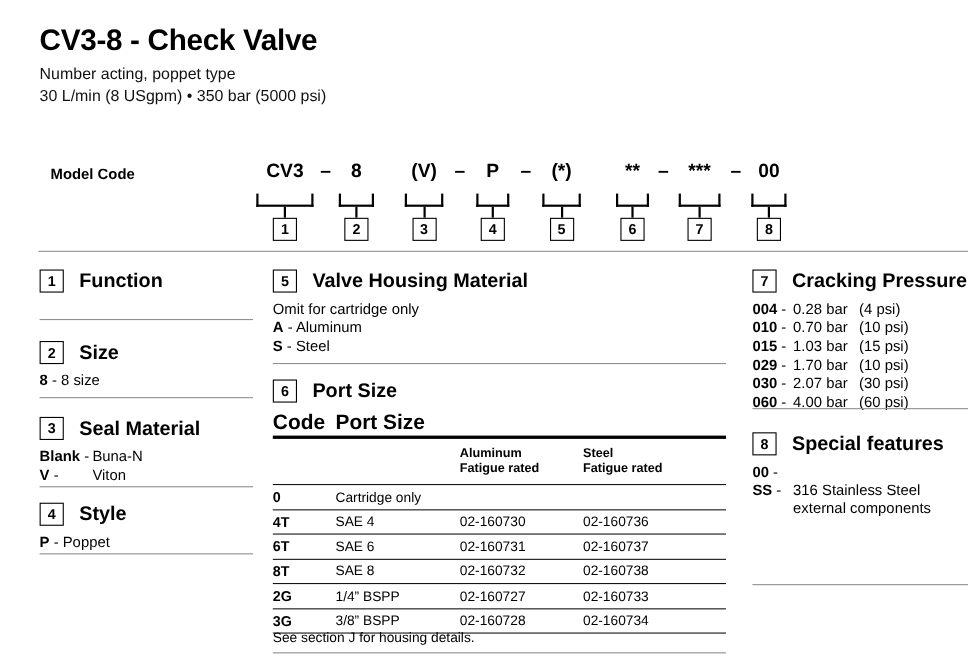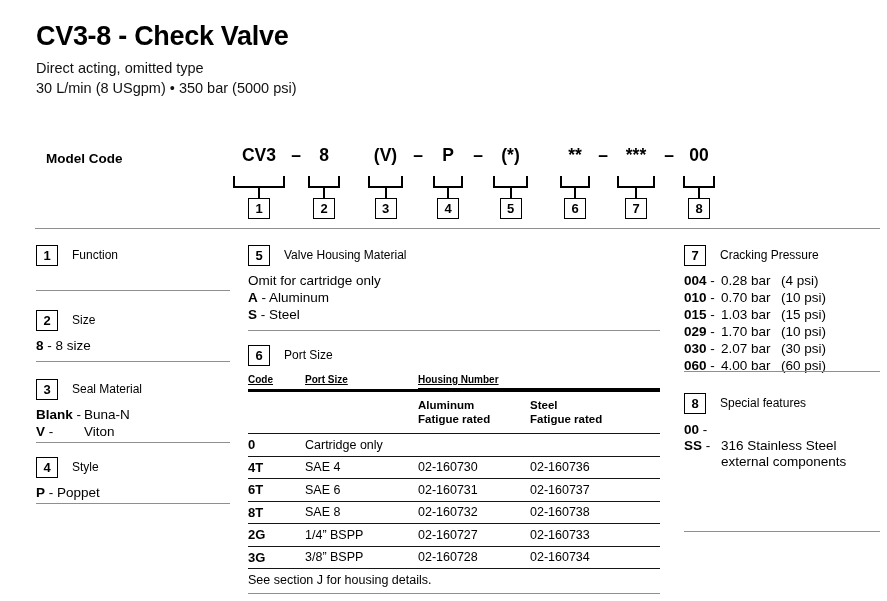--- a/index.html
+++ b/index.html
@@ -39,55 +39,55 @@
   .mc-seg .numbox { margin: 0 auto; }
 
   .divider { position: absolute; height: 1px; background: #8f8f8f; }
 
   
   .col { position: absolute; top: 240px; height: 361px; }
   .col .divider { left: 0; right: 0; }
 
   .sec { position: absolute; left: 0; right: 0; }
   .sec-head { display: flex; align-items: center; gap: 14px; height: 22px; }
-  .sec-title { font-weight: 400; font-size: 12px; white-space: nowrap; }
+  .sec-title { font-weight: 700; font-size: 18px; white-space: nowrap; }
   .sec-body { margin-top: 6px; }
   .body-line { font-size: 13.5px; line-height: 17px; white-space: nowrap; }
   .body-line b { font-size: 13.5px; }
 
   
   .pair-grid { display: grid; grid-template-columns: 48px auto; }
   .pair-grid .pl { white-space: nowrap; }
 
   
   .cp-row { display: grid; grid-template-columns: 37px 60px auto; font-size: 13.5px; line-height: 17px; white-space: nowrap; }
 
   
   .sf-row { display: grid; grid-template-columns: 37px auto; font-size: 13.5px; line-height: 16px; margin-bottom: 0; }
   .sf-row .sf-line { line-height: 16px; }
 
   
   .pt-table { position: absolute; left: 0; right: 0; }
-  .pt-headrow { display: grid; grid-template-columns: 57px 113px 242px; font-weight: 700; font-size: 10px; text-decoration: underline; }
+  .pt-headrow { display: grid; grid-template-columns: 57px 113px 242px; font-weight: 700; font-size: 19px; }
   .pt-headrow .hn { border-bottom: 1.6px solid #000; padding-bottom: 3px; }
   .pt-thick { height: 3px; background: #000; }
   .pt-subrow { display: grid; grid-template-columns: 57px 113px 112px 130px; border-bottom: 1.5px solid #151515; padding: 6px 0 7px; }
   .pt-subrow .l { font-weight: 700; font-size: 11.5px; line-height: 14px; }
   .pt-row { display: grid; grid-template-columns: 57px 113px 112px 130px; align-items: center; height: 22.5px; border-bottom: 1.5px solid #151515; font-size: 12.5px; }
   .pt-row .c0 { font-weight: 700; font-size: 13px; }
   .footnote { position: absolute; font-size: 12.5px; text-align: right; }
 </style>
 </head>
 <body>
 
 <div class="page">
 
   <div class="abs" style="left:36px; top:21px;">
     <div class="title">CV3-8 - Check Valve</div>
-    <div class="sub" style="margin-top:6px;">Direct acting, omitted type</div>
+    <div class="sub" style="margin-top:6px;">Number acting, poppet type</div>
     <div class="sub">30 L/min (8 USgpm) • 350 bar (5000 psi)</div>
   </div>
 
   <div class="abs mc-label" style="left:36px; top:151px;">Model Code</div>
 
   <div class="abs" id="mc" style="left:0; top:0; width:887px; height:230px;">
       <div class="mc-token" style="left: 259px;">CV3</div>
       <div class="mc-seg" style="left: 233px; width: 52px;">
         <div class="mc-bracket"></div>
         <div class="mc-stem"></div>
@@ -202,21 +202,20 @@
       <div class="sec" style="top: 104px;">
         <div class="sec-head">
           <div class="numbox">6</div>
           <span class="sec-title">Port Size</span>
         </div>
       </div>
       <div class="pt-table" style="top: 134px;">
         <div class="pt-headrow">
           <div>Code</div>
           <div>Port Size</div>
-          <div class="hn">Housing Number</div>
         </div>
         <div class="pt-thick"></div>
         <div class="pt-subrow">
           <div></div>
           <div></div>
           <div>
             <div class="l">Aluminum</div>
             <div class="l">Fatigue rated</div>
           </div>
           <div>

